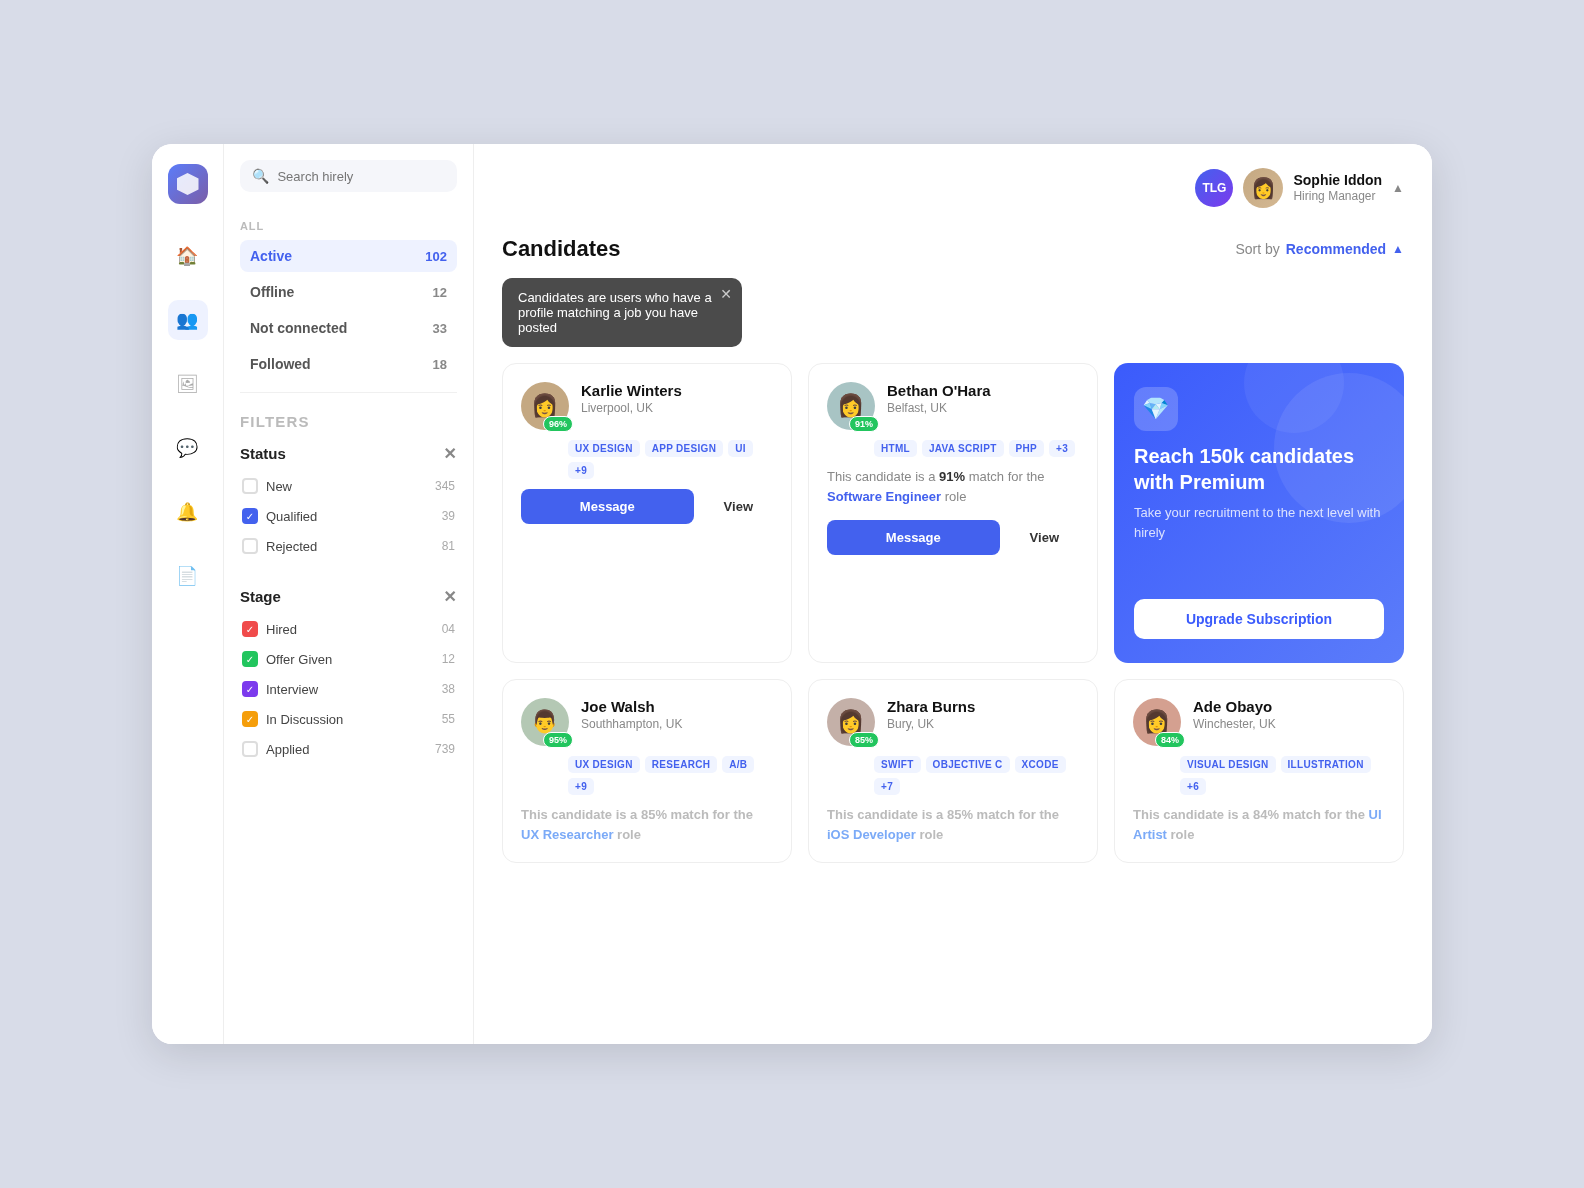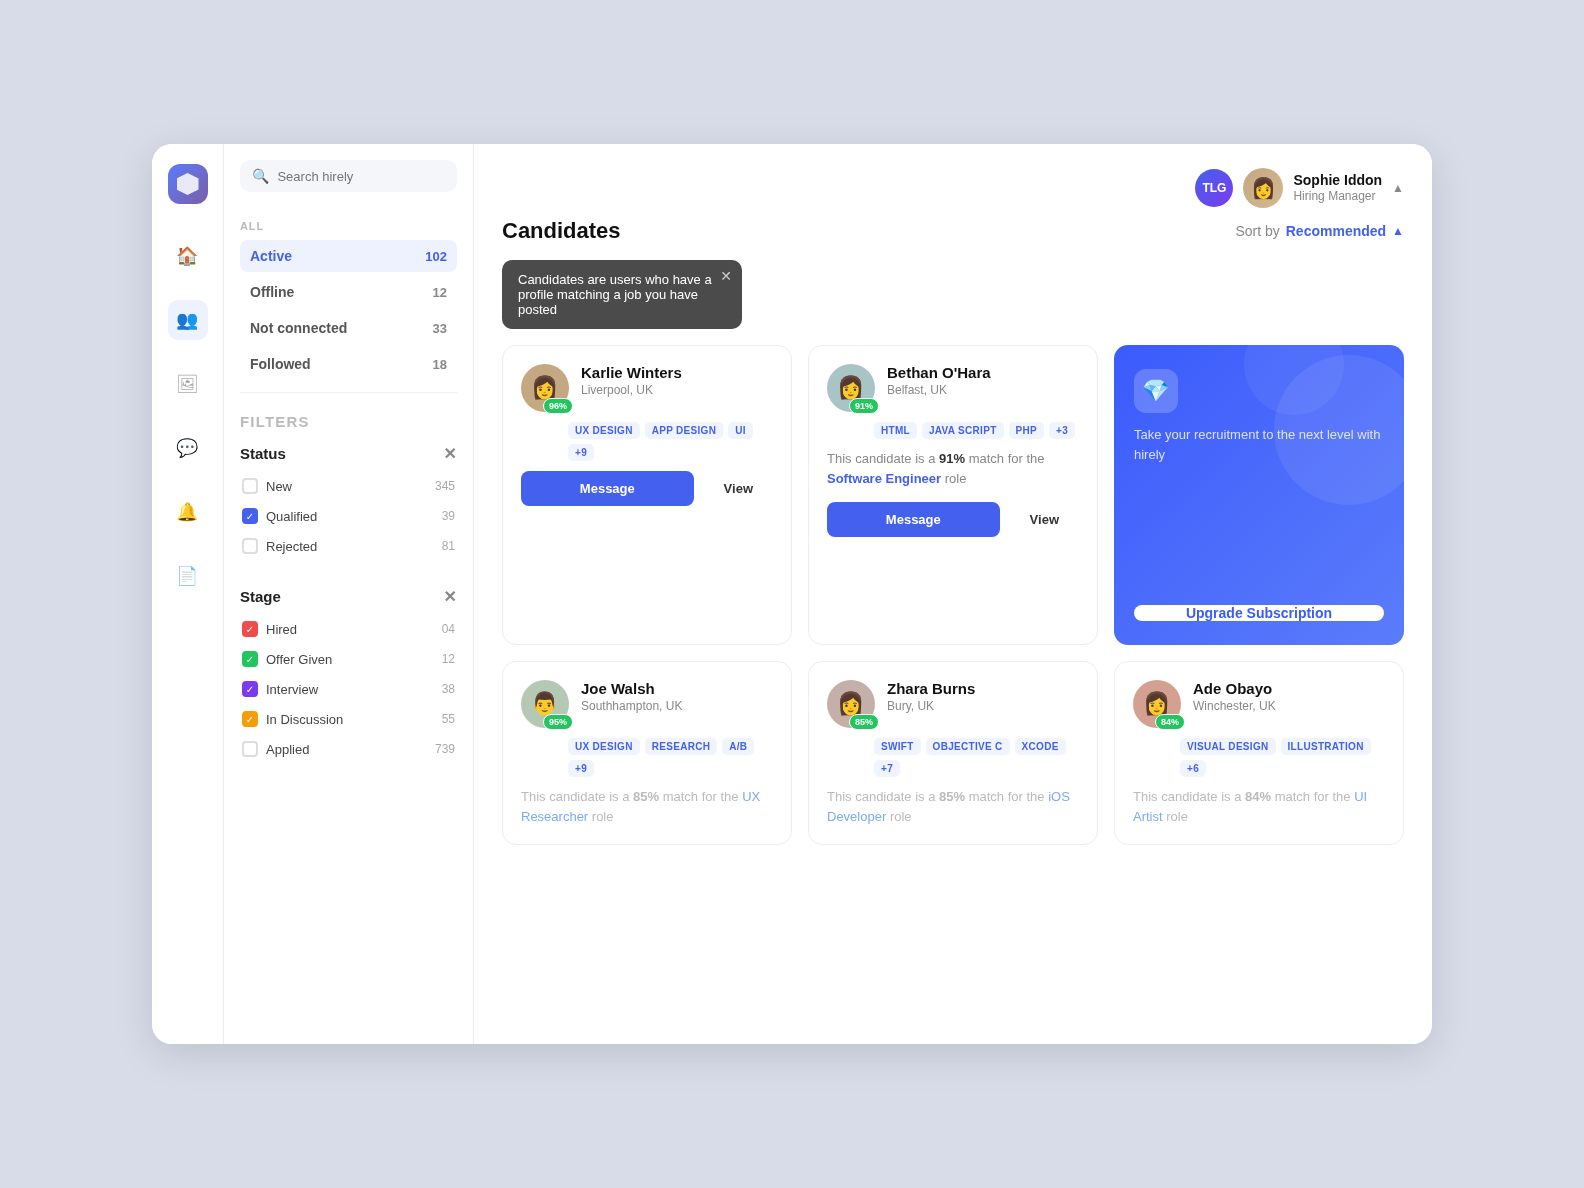--- a/index.html
+++ b/index.html
@@ -390,30 +390,32 @@
       font-size: 13px;
       color: rgba(255,255,255,0.8);
       margin-bottom: 20px;
       line-height: 1.5;
     }
     .btn-upgrade {
       background: #fff;
       color: #3b5bfc;
       border: none;
       border-radius: 10px;
+      padding: 12px;
       font-size: 14px;
       font-weight: 700;
       cursor: pointer;
       text-align: center;
     }
     
     .match-text-muted {
       font-size: 13px;
       color: #bbb;
       line-height: 1.5;
+      font-weight: bold;
     }
     .match-text-muted strong { color: #bbb; }
     .match-text-muted .role-link-muted { color: #7baaf7; }
   </style>
 </head>
 <body>
 
 <div class="app-window">
 
   <div class="sidebar-nav">
@@ -536,21 +538,21 @@
         <span>Applied</span>
       </div>
       <span class="count-sm">739</span>
     </div>
 
   </div>
 
   <div class="main-content">
 
     
-    <div style="display:flex; align-items:center; justify-content:space-between; margin-bottom:10px;">
+    <div style="display:flex; align-items:center; justify-content:space-between; margin-bottom:28px;">
 
       <div></div>
 
       <div class="header-right">
         <div class="avatar-tl">
           <span>TLG</span>
         </div>
         <div style="width:40px;height:40px;border-radius:50%;background:linear-gradient(135deg,#c4a882,#d4b892);display:flex;align-items:center;justify-content:center;font-size:20px;overflow:hidden;">👩</div>
         <div class="user-info">
           <div class="user-name">Sophie Iddon</div>
@@ -628,20 +630,23 @@
         </div>
       </div>
 
       <div class="premium-card">
         <div class="premium-bg-shape"></div>
         <div class="premium-bg-shape2"></div>
         <div>
           <div class="premium-icon">
             <span style="font-size:22px;">💎</span>
           </div>
+          <div class="premium-title">
+            Reach 150k candidates with <strong>Premium</strong>
+          </div>
           <div class="premium-sub">Take your recruitment to the next level with hirely</div>
         </div>
         <button class="btn-upgrade">Upgrade Subscription</button>
       </div>
 
       <div class="candidate-card">
         <div class="card-avatar-row">
           <div class="avatar-wrapper">
             <div class="avatar-circle" style="background:#b4c8b4;">👨</div>
             <div class="score-badge">95%</div>

